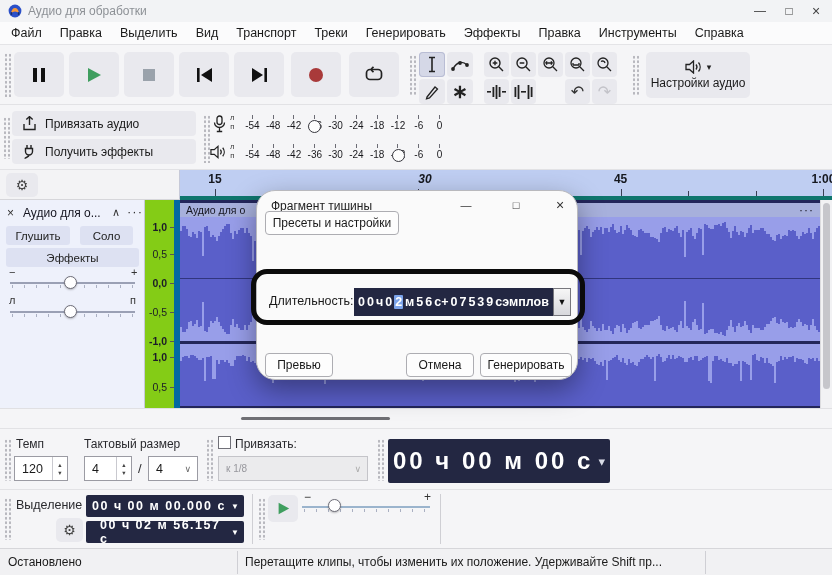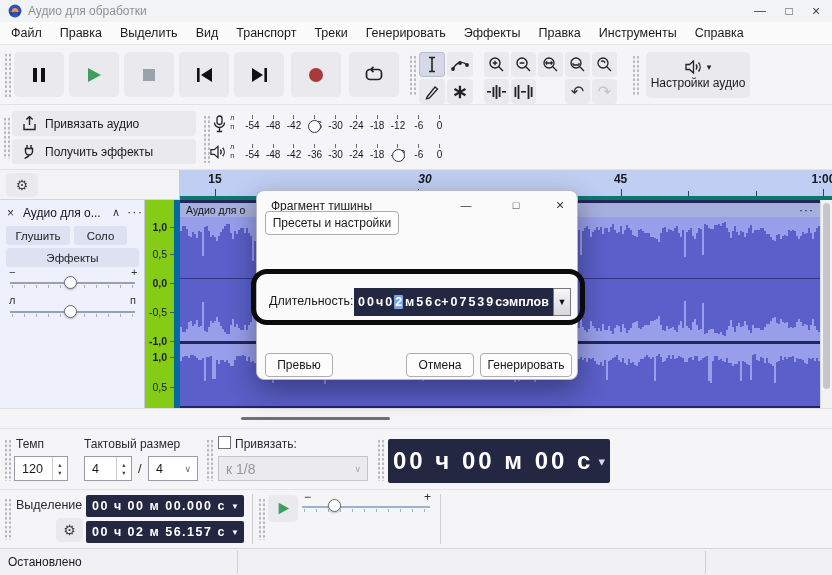--- a/index.html
+++ b/index.html
@@ -43,21 +43,21 @@
 
 .dark-field{background:#232742;color:#fff;display:flex;align-items:center;border-radius:2px}
 .seg{display:inline-block;margin:0 1px;font-size:12.5px;font-weight:bold;color:#fff}
 .seg.hl{background:#7ba3ea;border-radius:1px;padding:0 1px}
 
 .inp{position:absolute;background:#fff;border:1px solid #9b9ba3;display:flex;align-items:center;font-size:12.5px}
 .lab12{position:absolute;font-size:12px;color:#2a2a2e}
 .spin{display:flex;flex-direction:column;margin-left:auto;border-left:1px solid #c9c9cf;height:100%;width:15px;align-items:center;justify-content:center;font-size:6.5px;line-height:1.15;color:#444}
 .chev{margin-left:auto;margin-right:6px;font-size:9px;color:#666}
 
-.dialog{position:absolute;left:256px;top:190px;width:322px;height:190px;background:#fafafa;border:1px solid #b9b9bd;border-radius:8px;box-shadow:0 10px 28px rgba(0,0,0,.38);z-index:10}
+.dialog{position:absolute;left:256px;top:190px;width:322px;height:190px;background:#fafafa;border:1px solid #b9b9bd;border-radius:19px;box-shadow:0 10px 28px rgba(0,0,0,.38);z-index:10}
 .dbtn{position:absolute;height:24px;background:#fdfdfd;border:1px solid #adadb2;border-radius:4px;display:flex;align-items:center;justify-content:center;font-size:12px;color:#1a1a1a}
 .dwbtn{position:absolute;top:4px;width:22px;height:20px;display:flex;align-items:center;justify-content:center;font-size:11px;color:#333}
 .annotation{position:absolute;left:251px;top:269px;width:334px;height:56px;border:5px solid #0b0b0b;border-radius:16px;z-index:20;pointer-events:none}
 
 .status{background:#f1f1f3;border-top:1px solid #d6d6da;font-size:12px;color:#1a1a1a}
 .vsep{position:absolute;width:1px;background:#cfcfd4}
 svg{display:block}
 </style>
 </head>
 <body>
@@ -314,21 +314,21 @@
       <div class="rtick" style="left: 643.4px; height: 7px;"></div>
       <div class="rlabel" style="left: 621.4px;">1:00</div>
     </div>
 
   <div class="tpanel abs" style="left:0;top:200px;width:145px;height:208px">
     <span class="abs" style="left:7px;top:6px;font-size:12px;color:#333">×</span>
     <span class="abs" style="left:23px;top:6px;font-size:12px;color:#14141f;width:86px;overflow:hidden;white-space:nowrap">Аудио для о...</span>
     <span class="abs" style="left:112px;top:6px;font-size:11px;color:#333">∧</span>
     <span class="abs" style="left:127px;top:4px;font-size:13px;color:#333;letter-spacing:1px">···</span>
     <div class="small-btn" style="left:6px;top:26px;width:64px;height:19px">Глушить</div>
-    <div class="small-btn" style="left:74px;top:26px;width:53px;height:19px">Соло</div>
+    <div class="small-btn" style="left:80px;top:26px;width:53px;height:19px">Соло</div>
     <div class="small-btn" style="left:6px;top:48px;width:133px;height:19px">Эффекты</div>
     <span class="abs" style="left:9px;top:66px;font-size:11px;color:#333">−</span>
     <span class="abs" style="left:131px;top:66px;font-size:11px;color:#333">+</span>
     <div class="slider-line" style="left:10px;top:82px;width:125px"></div>
     <div class="slider-ticks" style="left:12px;top:85px;width:122px"></div>
     <div class="sknob" style="left:64px;top:76px"></div>
     <span class="abs" style="left:9px;top:94px;font-size:11px;color:#333">л</span>
     <span class="abs" style="left:130px;top:94px;font-size:11px;color:#333">п</span>
     <div class="slider-line" style="left:10px;top:111px;width:125px"></div>
     <div class="slider-ticks" style="left:12px;top:114px;width:122px"></div>
@@ -1041,62 +1041,63 @@
     </div>
     <span class="lab12" style="left:138px;top:32px;font-size:13px">/</span>
     <div class="inp" style="left:148px;top:27px;width:50px;height:25px">
       <span style="padding-left:7px">4</span>
       <span class="chev">∨</span>
     </div>
     <div class="grip abs" style="left:206px;top:10px;height:42px"></div>
     <div class="abs" style="left:218px;top:7px;width:13px;height:13px;background:#fff;border:1px solid #707078"></div>
     <span class="lab12" style="left:235px;top:8px">Привязать:</span>
     <div class="inp" style="left:218px;top:27px;width:150px;height:25px;background:#ebebed;border-color:#c4c4c9;color:#97979d">
-      <span style="padding-left:7px;font-size:14px">к 1/8</span>
+      <span style="padding-left:7px;font-size:10px">к 1/8</span>
       <span class="chev" style="color:#aaa">∨</span>
     </div>
     <div class="grip abs" style="left:377px;top:10px;height:42px"></div>
     <div class="dark-field abs" style="left:388px;top:10px;width:222px;height:44px;justify-content:center">
       <span style="font-size:24px;letter-spacing:3px;font-weight:bold">00 ч 00 м 00 с</span>
       <span style="font-size:13px;color:#d8dbe6;margin-left:5px">▾</span>
     </div>
   </div>
 
   <div class="tb abs" style="left:0;top:490px;width:832px;height:58px;border-bottom:none">
     <div class="grip abs" style="left:4px;top:8px;height:42px"></div>
     <span class="lab12" style="left:16px;top:8px;font-size:12.5px">Выделение</span>
     <div class="btn abs" style="left:56px;top:28px;width:27px;height:24px;font-size:14px;color:#444">
         <span>⚙</span>
       </div>
     <div class="dark-field abs" style="left:86px;top:5px;width:158px;height:22px">
       <span style="font-size:12.5px;letter-spacing:1.5px;font-weight:bold;padding-left:6px">00 ч 00 м 00.000 с</span>
       <span style="font-size:8px;margin-left:auto;margin-right:5px">▼</span>
     </div>
     <div class="dark-field abs" style="left:86px;top:31px;width:158px;height:22px">
-      <span style="font-size:12.5px;letter-spacing:1.5px;font-weight:bold;padding-left:6px">00 ч 02 м 56.157 с</span>
+      <span style="font-size:12.5px;letter-spacing:1.5px;font-weight:bold;padding-left:14px">00 ч 02 м 56.157 с</span>
       <span style="font-size:8px;margin-left:auto;margin-right:5px">▼</span>
     </div>
     <div class="vsep" style="left:252px;top:4px;height:50px"></div>
     <div class="grip abs" style="left:258px;top:8px;height:42px"></div>
     <div class="btn abs" style="left:268px;top:5px;width:30px;height:27px">
       <svg width="13" height="13" viewBox="0 0 16 16">
           <polygon points="2,1 15,8 2,15" fill="#3f9e5f"></polygon>
         </svg>
     </div>
     <span class="abs" style="left:304px;top:0px;font-size:12px;color:#333">−</span>
     <span class="abs" style="left:424px;top:0px;font-size:12px;color:#333">+</span>
     <div class="slider-line" style="left:302px;top:16px;width:128px;background:#9bb4cd"></div>
     <div class="slider-ticks" style="left:304px;top:19px;width:125px"></div>
     <div class="sknob" style="left:328px;top:9px"></div>
     <div class="vsep" style="left:440px;top:4px;height:50px"></div>
   </div>
 
   <div class="status abs" style="left:0;top:548px;width:832px;height:27px">
     <span class="abs" style="left:8px;top:6px">Остановлено</span>
     <div class="vsep" style="left:237px;top:2px;height:23px"></div>
+    <span class="abs" style="left:245px;top:6px">Перетащите клипы, чтобы изменить их положение. Удерживайте Shift пр...</span>
     <div class="vsep" style="left:705px;top:2px;height:23px"></div>
   </div>
 
   <div class="dialog">
     <span class="abs" style="left:14px;top:8px;font-size:12px;color:#222">Фрагмент тишины</span>
     <span class="dwbtn" style="left:198px">—</span>
     <span class="dwbtn" style="left:248px">□</span>
     <span class="dwbtn" style="left:292px;font-size:14px">×</span>
     <div class="dbtn" style="left:8px;top:20px;width:134px">Пресеты и настройки</div>
     <span class="abs" style="left:12px;top:103px;font-size:12.5px;color:#1a1a1a">Длительность:</span>

